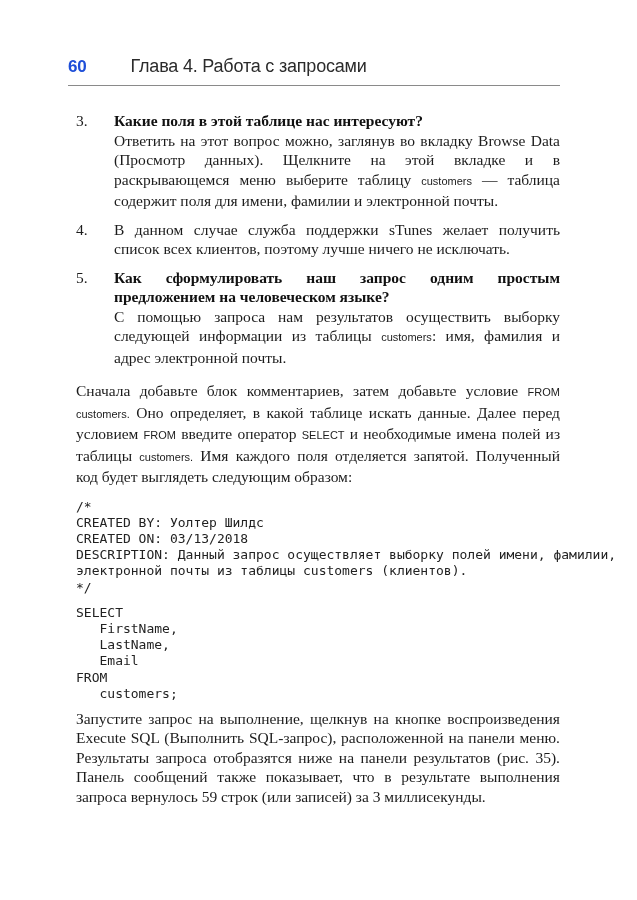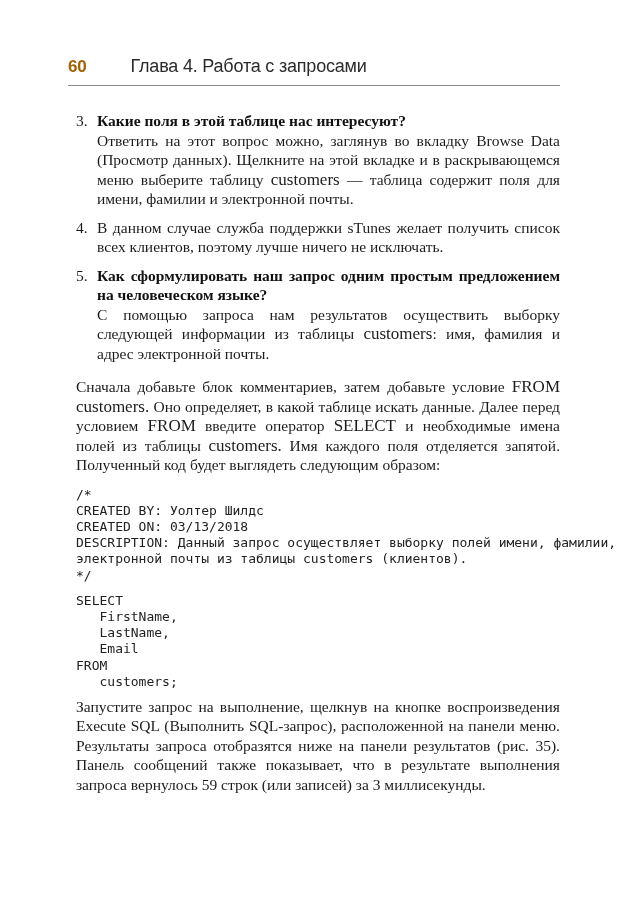--- a/index.html
+++ b/index.html
@@ -24,53 +24,53 @@
     align-items: baseline;
     margin-left: -8px;
     padding-bottom: 8px;
     border-bottom: 1.5px solid #8a8a8a;
     font-family: "Liberation Sans", sans-serif;
     letter-spacing: -0.2px;
   }
   .page-num {
     font-size: 17px;
     font-weight: bold;
-    color: #a16207;
+    color: #1d4ed8;
   }
   .chapter-title {
     margin-left: 44px;
     font-size: 18px;
     color: #2b2b2b;
   }
   
   .content {
     margin-top: 25px;
   }
   .content p, .q-title, .q-body {
     margin: 0;
     font-size: 15.5px;
     line-height: 19.5px;
     text-align: justify;
     hyphens: manual;
   }
   .mono {
-    font-family: Liberation Serif, serif;
-    font-size: 17px;
+    font-family: Liberation Sans, sans-serif;
+    font-size: 11px;
   }
   
   .question {
     display: flex;
     margin-bottom: 9px;
   }
   .q-num {
     flex: 0 0 21px;
     font-size: 15.5px;
     line-height: 19.5px;
   }
-  .q-content { flex: 1 1 auto; min-width: 0; }
+  .q-content { flex: 1 1 auto; min-width: 0; margin-left: 17px; }
   .q-title {
     font-weight: bold;
     color: #111;
     margin-bottom: 1px;
   }
   
   .para-intro { margin-top: 14px !important; }
   .para-outro { margin-top: 7px !important; }
   
   pre.code {

